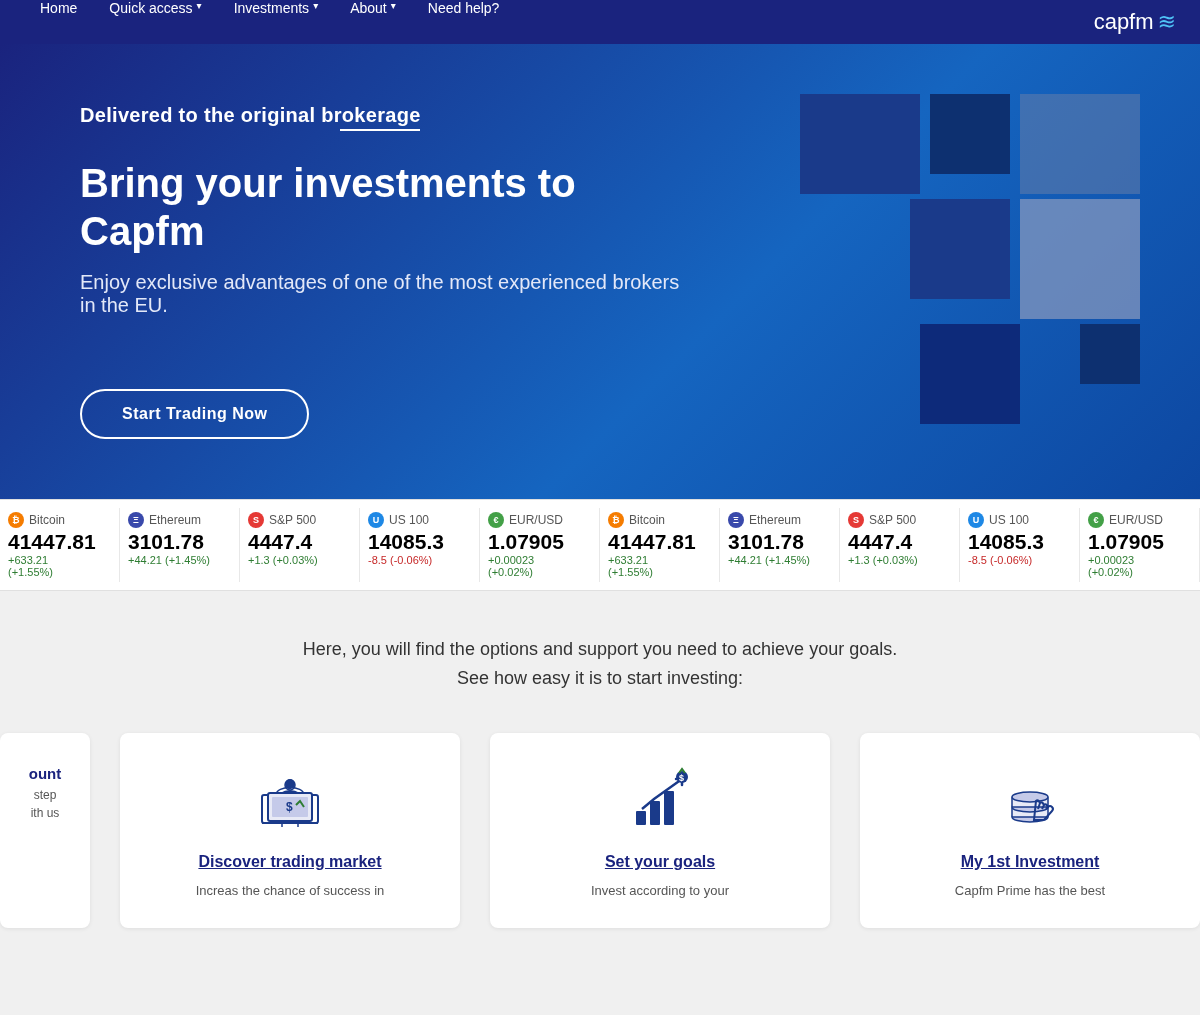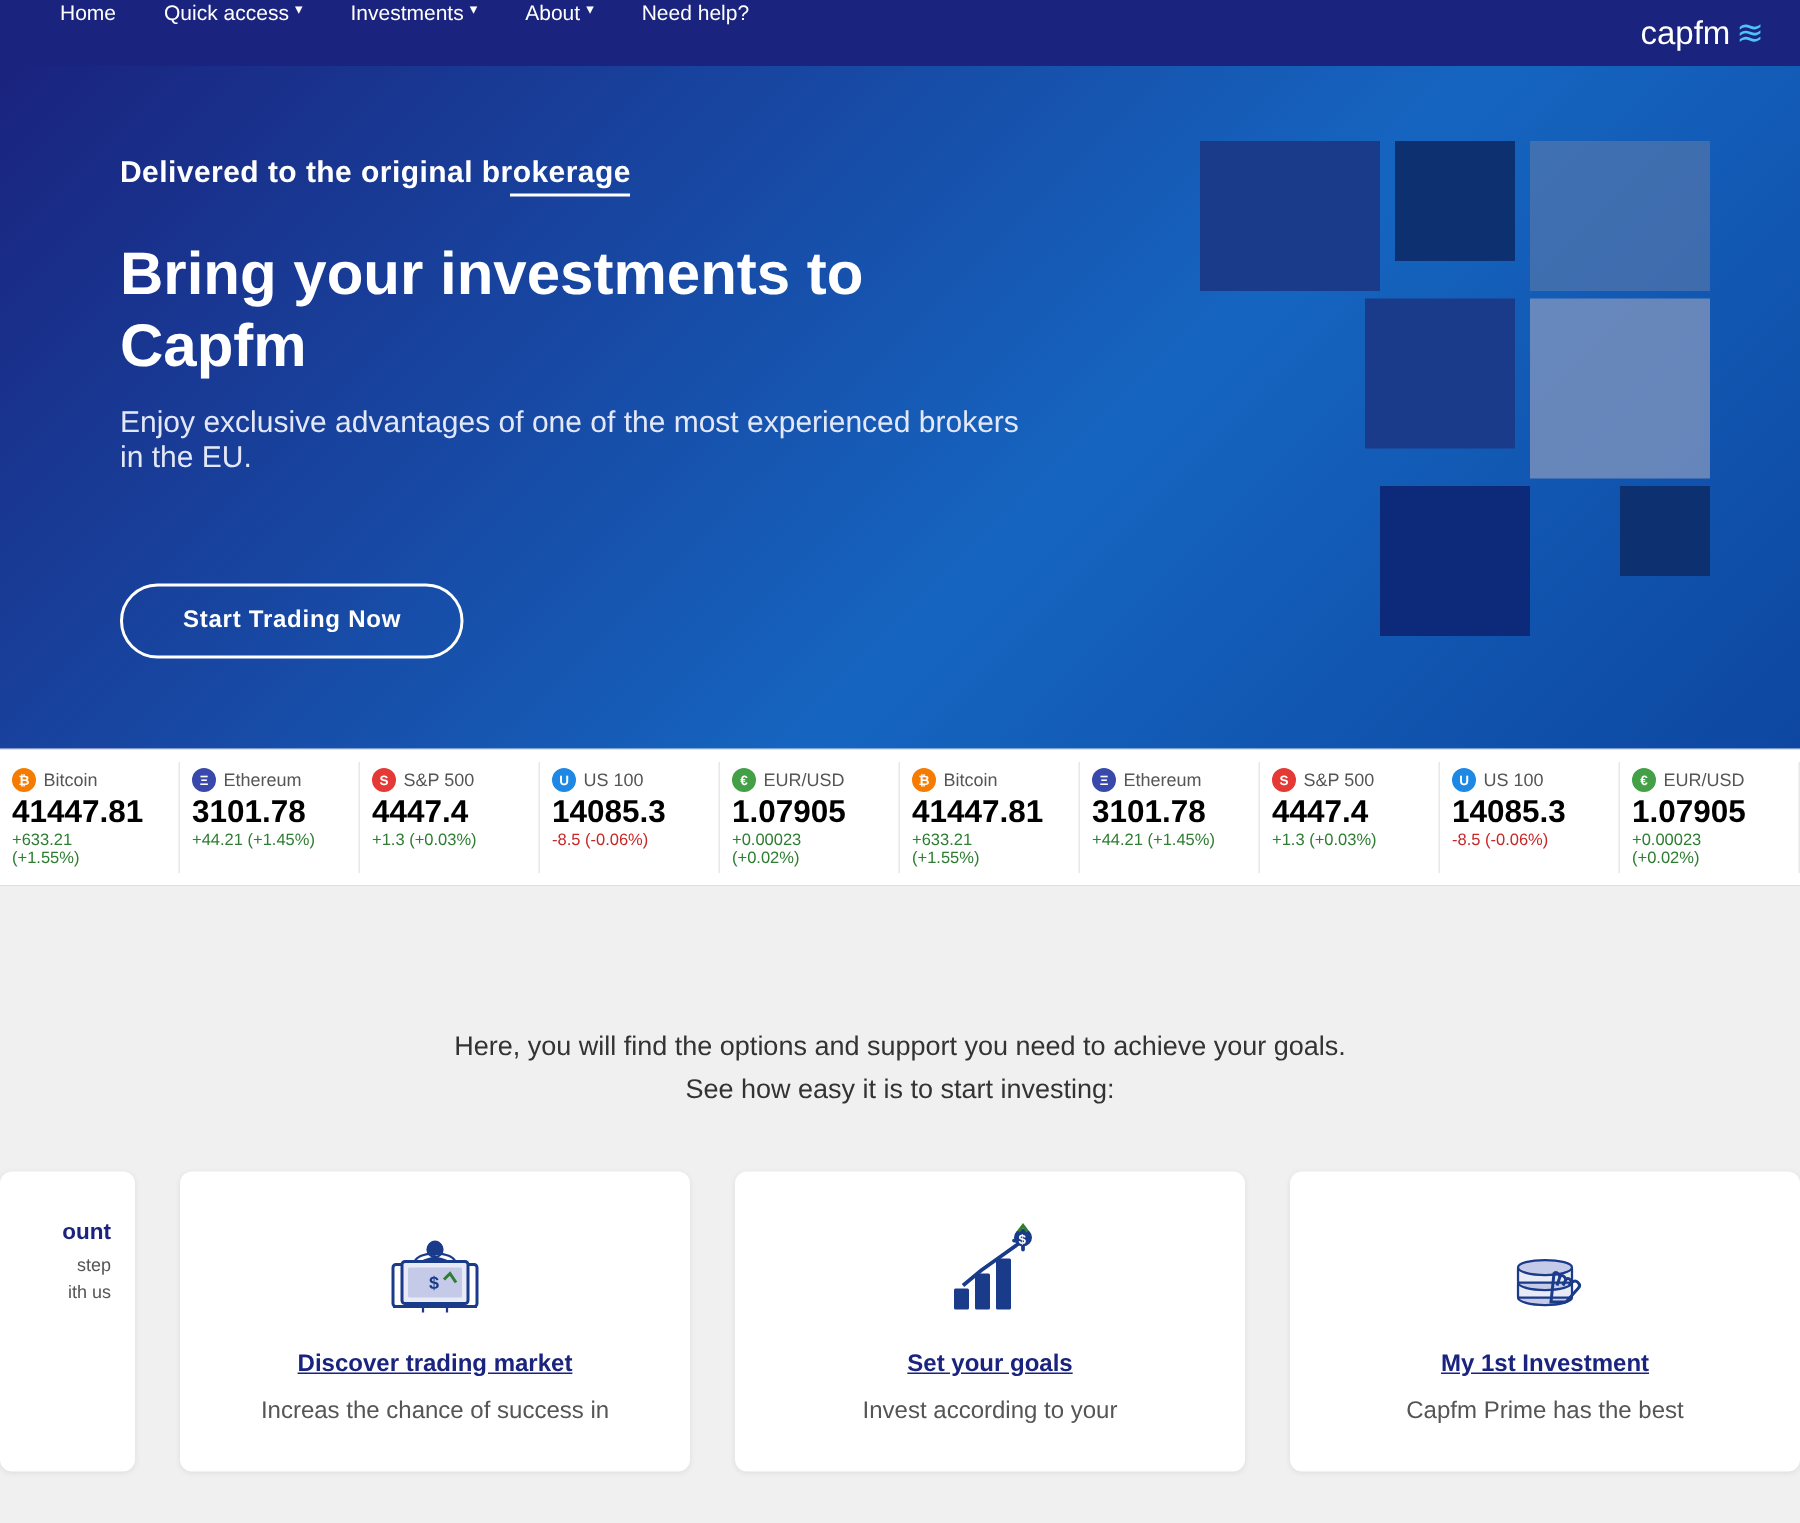--- a/index.html
+++ b/index.html
@@ -171,21 +171,20 @@
     
     .section-intro {
       background: #f0f0f0;
       text-align: center;
       padding: 44px 20px 24px;
     }
     .section-intro p {
       font-size: 18px;
       color: #333;
       line-height: 1.6;
-      margin-top: 48px;
     }
     .card {
       background: #fff;
       border-radius: 8px;
       padding: 32px 24px 28px;
       flex: 1;
       min-width: 220px;
       margin: 0 8px;
       display: flex;
       flex-direction: column;
@@ -201,36 +200,36 @@
       margin-bottom: 16px;
     }
     .card-title {
       font-size: 16px;
       font-weight: bold;
       color: #1a237e;
       margin-bottom: 10px;
       text-decoration: underline;
     }
     .card-desc {
-      font-size: 16px;
+      font-size: 13px;
       color: #555;
       line-height: 1.5;
     }
 
     
     .card-partial {
       background: #fff;
       border-radius: 8px;
       padding: 32px 16px 28px;
       min-width: 90px;
       max-width: 100px;
       margin: 0 8px 0 0;
       display: flex;
       flex-direction: column;
-      align-items: flex-end;
+      align-items: center;
       box-shadow: 0 1px 4px rgba(0,0,0,0.08);
       overflow: hidden;
     }
     .card-partial-text {
       font-size: 15px;
       font-weight: bold;
       color: #1a237e;
       margin-bottom: 6px;
       white-space: nowrap;
     }

